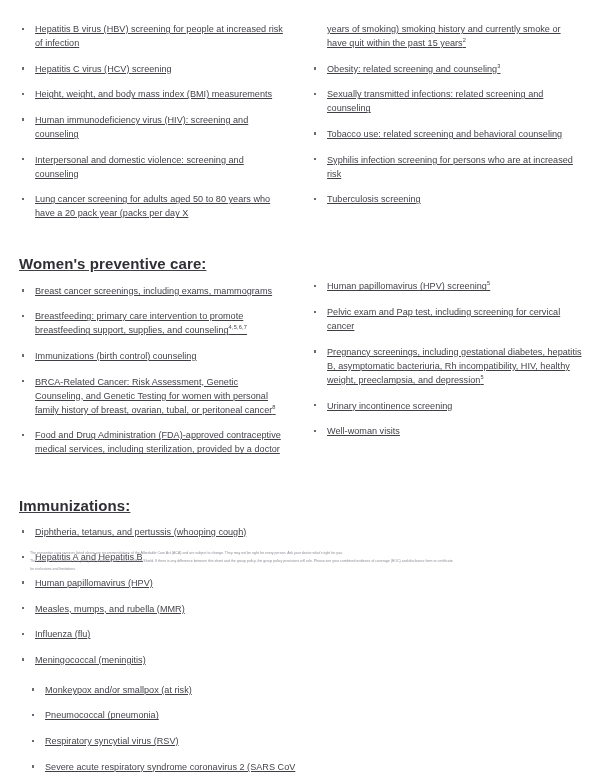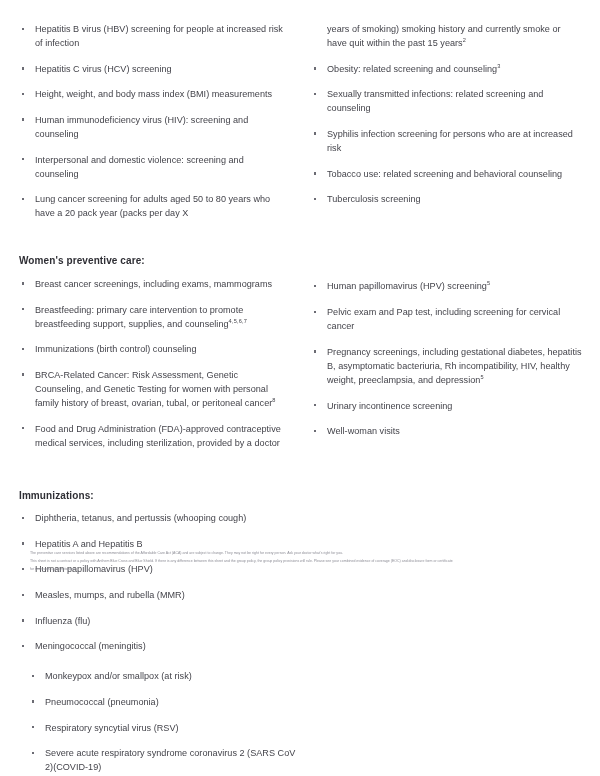--- a/index.html
+++ b/index.html
@@ -15,38 +15,39 @@
     overflow: hidden;
     position: relative;
   }
 
   .page {
     position: relative;
     width: 600px;
     height: 596px;
     box-sizing: border-box;
     padding: 22px 18px 0 18px;
+    text-decoration: underline;
   }
 
   
   .band {
     display: flex;
     align-items: flex-start;
     width: 100%;
   }
   .col {
     width: 50%;
     box-sizing: border-box;
   }
   .col-left  { padding-right: 12px; }
   .col-right { padding-left: 10px; }
 
   
   .section-heading {
-    font-size: 10px;
+    font-size: 15px;
     font-weight: bold;
     color: #2f2f35;
     letter-spacing: 0.1px;
     line-height: 1.35;
     margin: 0 0 9px 0;
     padding-left: 1px;
   }
 
   
   ul.list {
@@ -155,25 +156,25 @@
         <li>
           <span class="bullet"></span>
           <span>Obesity: related screening and counseling</span><sup>3</sup>
         </li>
         <li>
           <span class="bullet"></span>
           <span>Sexually transmitted infections: related screening and counseling</span>
         </li>
         <li>
           <span class="bullet"></span>
+          <span>Tobacco use: related screening and behavioral counseling</span>
+        </li>
+        <li>
+          <span class="bullet"></span>
           <span>Syphilis infection screening for persons who are at increased risk</span>
-        </li>
-        <li>
-          <span class="bullet"></span>
-          <span>Tobacco use: related screening and behavioral counseling</span>
         </li>
         <li>
           <span class="bullet"></span>
           <span>Tuberculosis screening</span>
         </li>
       </ul>
     </div>
 
   </div>
 

